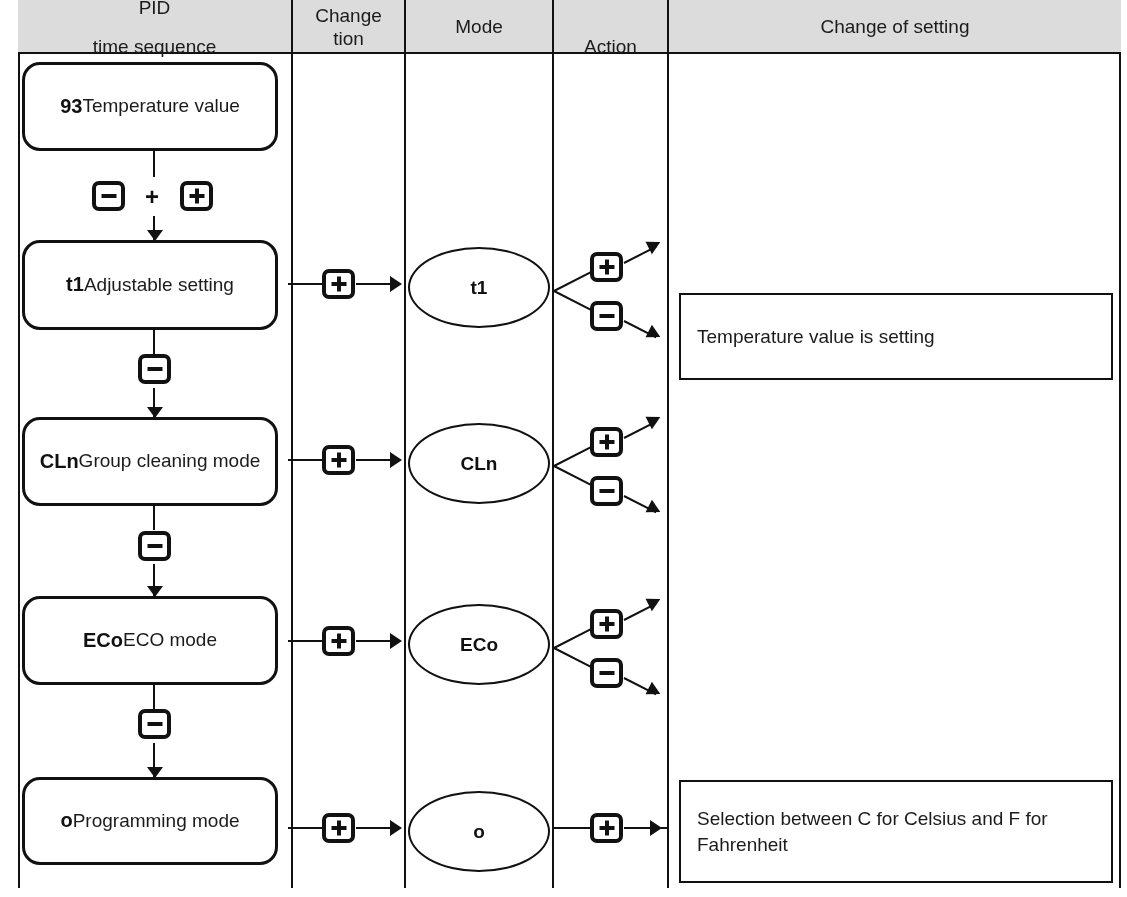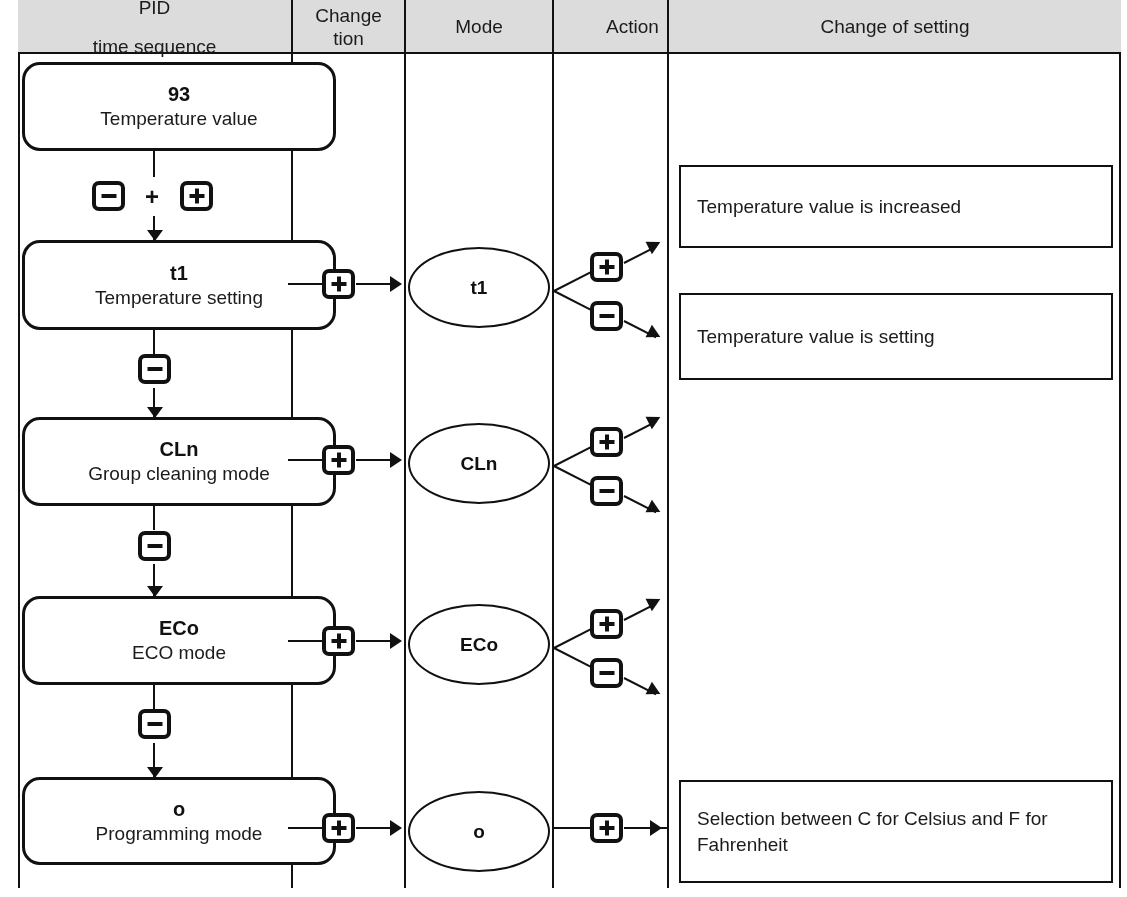--- a/index.html
+++ b/index.html
@@ -68,34 +68,34 @@
     color: #1b1b1b;
     line-height: 1.22;
     text-align: center;
     box-sizing: border-box;
   }
   .header-cell span { display: block; }
 
   .hc-pid       { left: 18px;  width: 273px; gap: 16px; }
   .hc-selection { left: 293px; width: 111px; }
   .hc-mode      { left: 406px; width: 146px; }
-  .hc-action    { left: 576px; width: 113px; }
+  .hc-action    { left: 554px; width: 113px; margin-top: 20px; }
   .hc-change    { left: 669px; width: 452px; }
 
   
   .pid-box {
     position: absolute;
     left: 22px;
-    width: 314px;
+    width: 256px;
     box-sizing: border-box;
     border: 3.5px solid #111;
     border-radius: 18px;
     background: #ffffff;
     display: flex;
-    flex-direction: column;
+    flex-direction: row;
     align-items: center;
     justify-content: center;
     line-height: 1.2;
   }
   .pid-code {
     font-size: 20px;
     font-weight: bold;
     color: #111;
     margin-bottom: 2px;
   }
@@ -364,21 +364,21 @@
   <div class="header-cell hc-change">
     <span>Change of setting</span>
   </div>
 
   <div class="pid-box pid-b0">
     <div class="pid-code">93</div>
     <div class="pid-label">Temperature value</div>
   </div>
   <div class="pid-box pid-b1">
     <div class="pid-code">t1</div>
-    <div class="pid-label">Temperature setting</div>
+    <div class="pid-label">Adjustable setting</div>
   </div>
   <div class="pid-box pid-b2">
     <div class="pid-code">CLn</div>
     <div class="pid-label">Group cleaning mode</div>
   </div>
   <div class="pid-box pid-b3">
     <div class="pid-code">ECo</div>
     <div class="pid-label">ECO mode</div>
   </div>
   <div class="pid-box pid-b4">
@@ -457,23 +457,20 @@
   <div class="out-line ol-up-3"></div>
   <div class="ah-diag ahd-up-3"></div>
   <div class="out-line ol-dn-3"></div>
   <div class="ah-diag ahd-dn-3"></div>
 
   <div class="hline br-str-4"></div>
   <div class="key plus act-key act-plus-4"></div>
   <div class="hline ol-str-4"></div>
   <div class="arrowhead-right ahd-str-4"></div>
 
-  <div class="setting-box sb-0">
-    <div class="setting-text">Temperature value is increased</div>
-  </div>
   <div class="setting-box sb-1">
     <div class="setting-text">Temperature value is setting</div>
   </div>
   <div class="setting-box sb-4">
     <div class="setting-text">Selection between C for Celsius and F for Fahrenheit</div>
   </div>
 
   <div class="bottom-edge"></div>
 </div>
 

